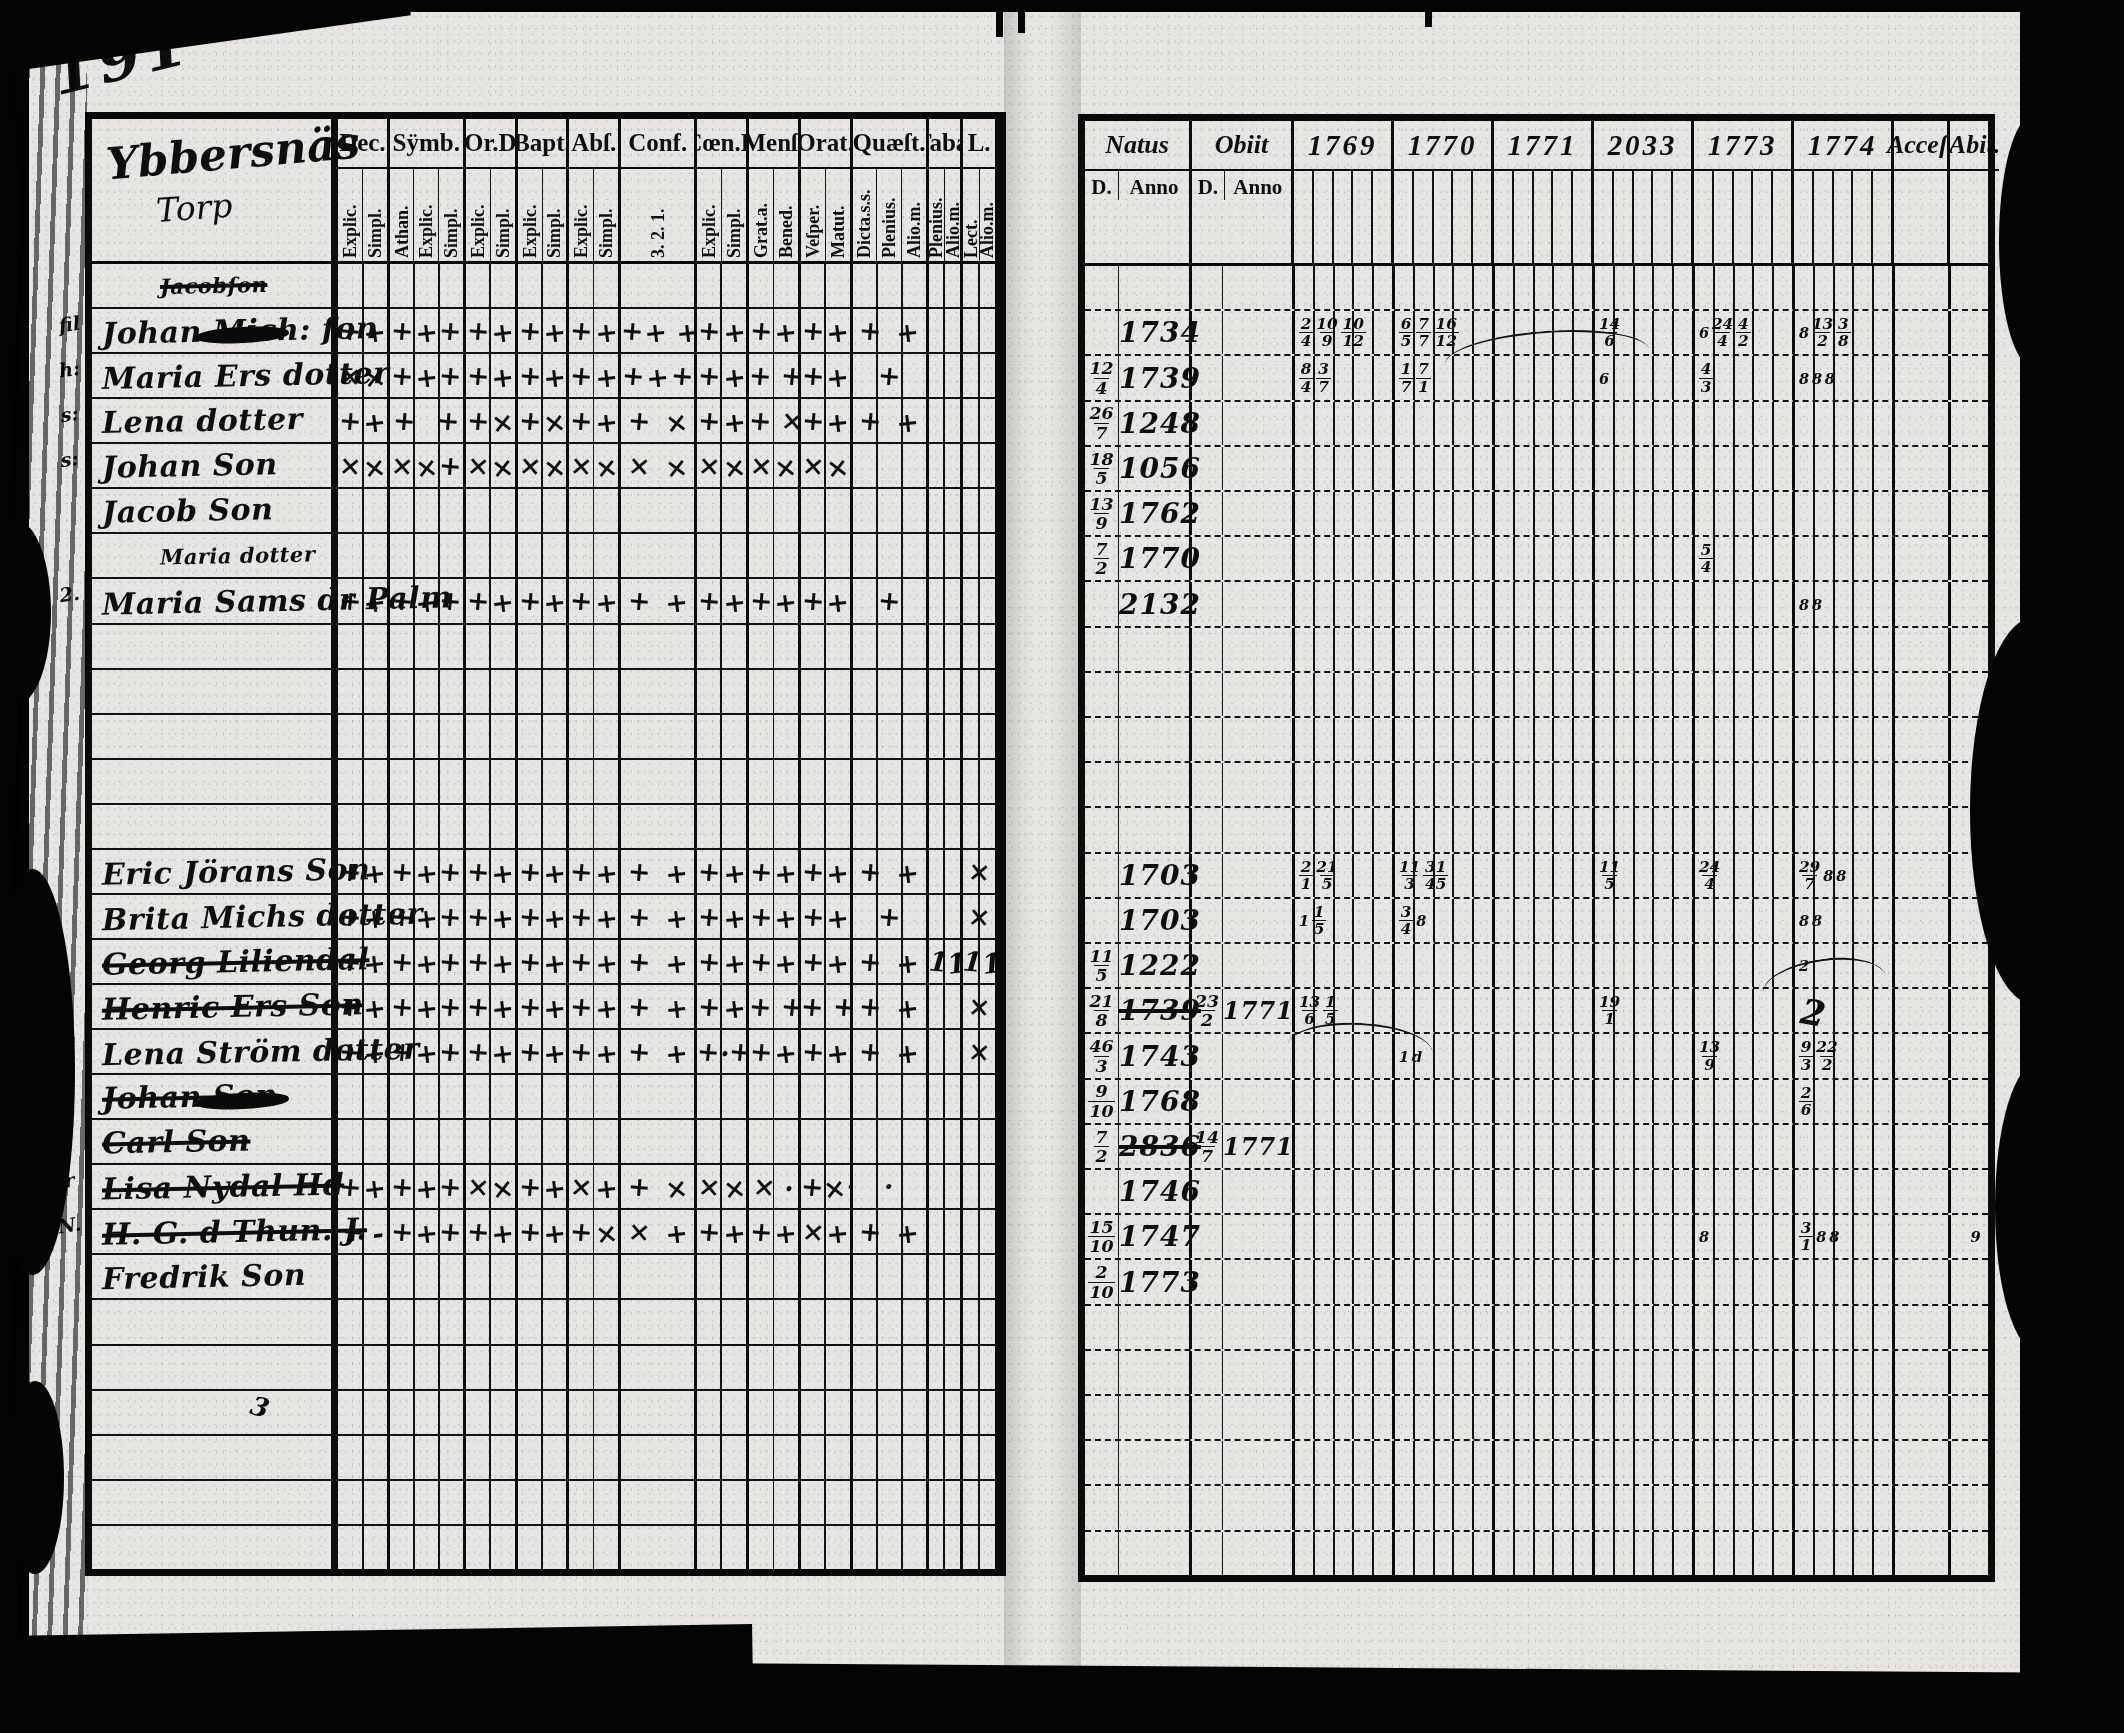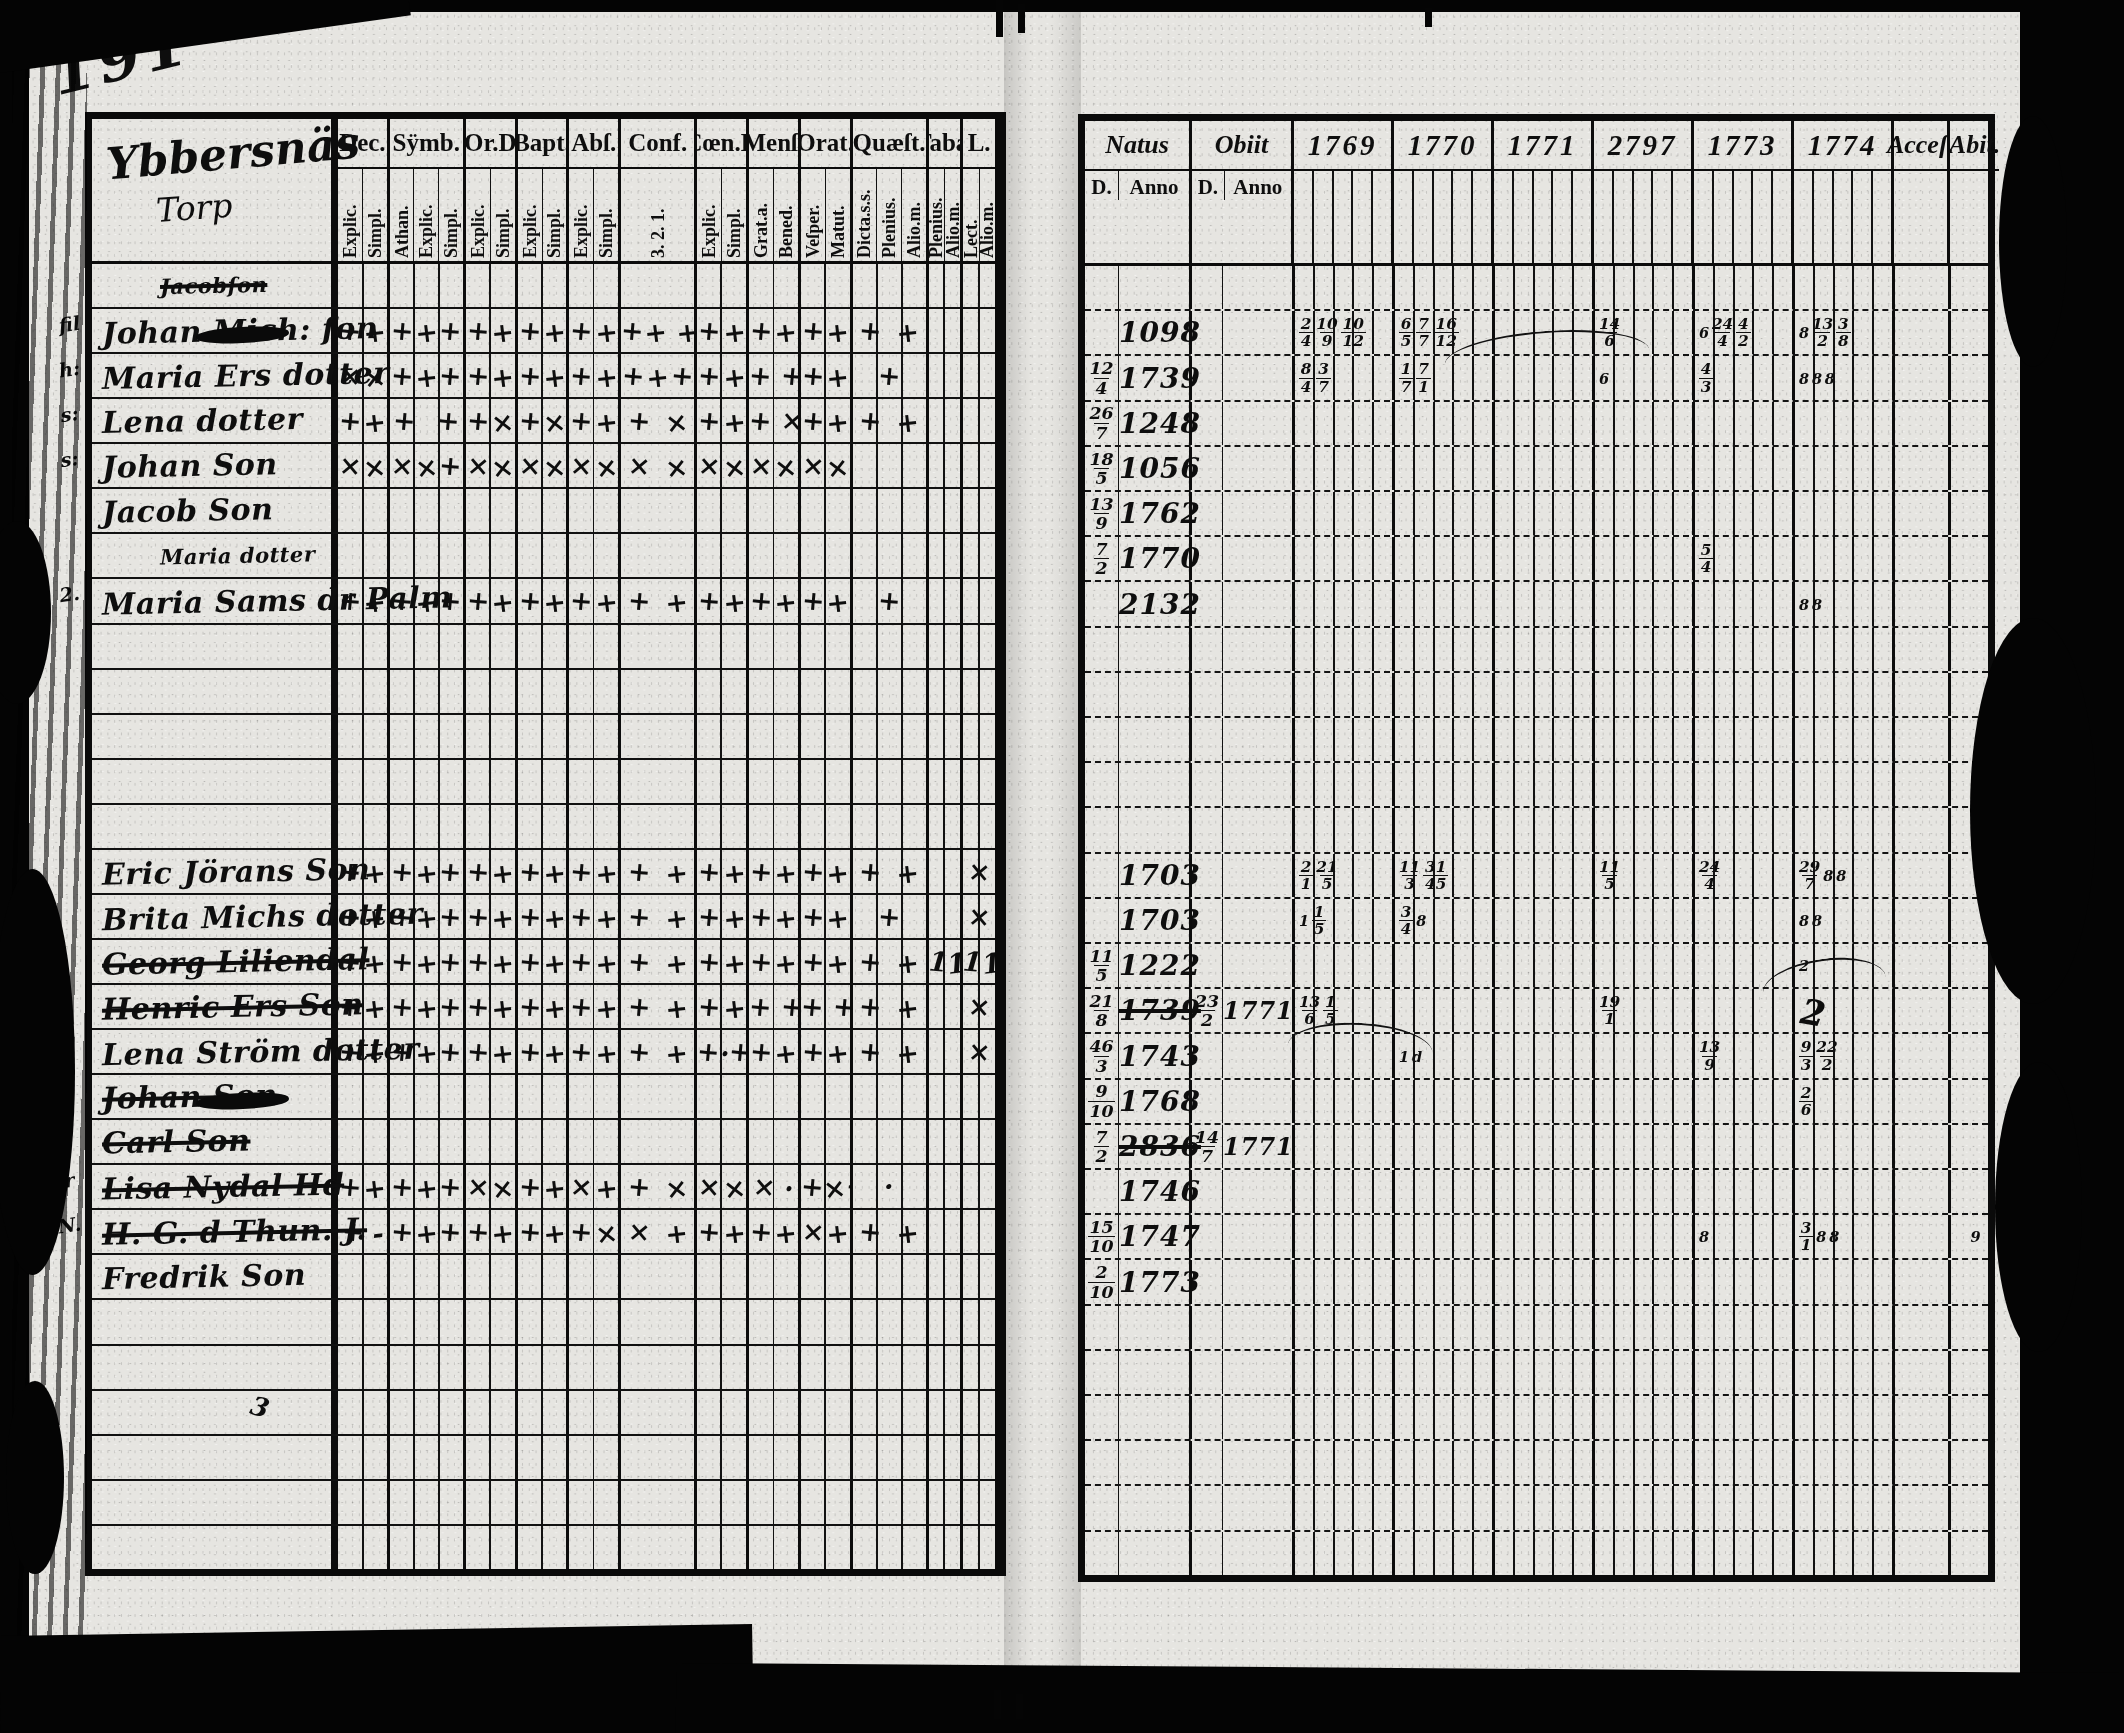--- a/index.html
+++ b/index.html
@@ -1131,21 +1131,21 @@
         </div>
         <div class="gcol " style="flex: 0 0 auto; width: 100px;">
           <div class="rhlabel yearhead">1770</div>
           <div class="rhsub" style="flex: 1 1 0%; background-image: linear-gradient(90deg, transparent calc(20% - 1px), rgb(18, 18, 18) calc(20% - 1px), rgb(18, 18, 18) calc(20% + 1px), transparent calc(20% + 1px)), linear-gradient(90deg, transparent calc(40% - 1px), rgb(18, 18, 18) calc(40% - 1px), rgb(18, 18, 18) calc(40% + 1px), transparent calc(40% + 1px)), linear-gradient(90deg, transparent calc(60% - 1px), rgb(18, 18, 18) calc(60% - 1px), rgb(18, 18, 18) calc(60% + 1px), transparent calc(60% + 1px)), linear-gradient(90deg, transparent calc(80% - 1px), rgb(18, 18, 18) calc(80% - 1px), rgb(18, 18, 18) calc(80% + 1px), transparent calc(80% + 1px));"></div>
         </div>
         <div class="gcol " style="flex: 0 0 auto; width: 100px;">
           <div class="rhlabel yearhead">1771</div>
           <div class="rhsub" style="flex: 1 1 0%; background-image: linear-gradient(90deg, transparent calc(20% - 1px), rgb(18, 18, 18) calc(20% - 1px), rgb(18, 18, 18) calc(20% + 1px), transparent calc(20% + 1px)), linear-gradient(90deg, transparent calc(40% - 1px), rgb(18, 18, 18) calc(40% - 1px), rgb(18, 18, 18) calc(40% + 1px), transparent calc(40% + 1px)), linear-gradient(90deg, transparent calc(60% - 1px), rgb(18, 18, 18) calc(60% - 1px), rgb(18, 18, 18) calc(60% + 1px), transparent calc(60% + 1px)), linear-gradient(90deg, transparent calc(80% - 1px), rgb(18, 18, 18) calc(80% - 1px), rgb(18, 18, 18) calc(80% + 1px), transparent calc(80% + 1px));"></div>
         </div>
         <div class="gcol " style="flex: 0 0 auto; width: 100px;">
-          <div class="rhlabel yearhead">2797</div>
+          <div class="rhlabel yearhead">2033</div>
           <div class="rhsub" style="flex: 1 1 0%; background-image: linear-gradient(90deg, transparent calc(20% - 1px), rgb(18, 18, 18) calc(20% - 1px), rgb(18, 18, 18) calc(20% + 1px), transparent calc(20% + 1px)), linear-gradient(90deg, transparent calc(40% - 1px), rgb(18, 18, 18) calc(40% - 1px), rgb(18, 18, 18) calc(40% + 1px), transparent calc(40% + 1px)), linear-gradient(90deg, transparent calc(60% - 1px), rgb(18, 18, 18) calc(60% - 1px), rgb(18, 18, 18) calc(60% + 1px), transparent calc(60% + 1px)), linear-gradient(90deg, transparent calc(80% - 1px), rgb(18, 18, 18) calc(80% - 1px), rgb(18, 18, 18) calc(80% + 1px), transparent calc(80% + 1px));"></div>
         </div>
         <div class="gcol " style="flex: 0 0 auto; width: 100px;">
           <div class="rhlabel yearhead">1773</div>
           <div class="rhsub" style="flex: 1 1 0%; background-image: linear-gradient(90deg, transparent calc(20% - 1px), rgb(18, 18, 18) calc(20% - 1px), rgb(18, 18, 18) calc(20% + 1px), transparent calc(20% + 1px)), linear-gradient(90deg, transparent calc(40% - 1px), rgb(18, 18, 18) calc(40% - 1px), rgb(18, 18, 18) calc(40% + 1px), transparent calc(40% + 1px)), linear-gradient(90deg, transparent calc(60% - 1px), rgb(18, 18, 18) calc(60% - 1px), rgb(18, 18, 18) calc(60% + 1px), transparent calc(60% + 1px)), linear-gradient(90deg, transparent calc(80% - 1px), rgb(18, 18, 18) calc(80% - 1px), rgb(18, 18, 18) calc(80% + 1px), transparent calc(80% + 1px));"></div>
         </div>
         <div class="gcol " style="flex: 0 0 auto; width: 100px;">
           <div class="rhlabel yearhead">1774</div>
           <div class="rhsub" style="flex: 1 1 0%; background-image: linear-gradient(90deg, transparent calc(20% - 1px), rgb(18, 18, 18) calc(20% - 1px), rgb(18, 18, 18) calc(20% + 1px), transparent calc(20% + 1px)), linear-gradient(90deg, transparent calc(40% - 1px), rgb(18, 18, 18) calc(40% - 1px), rgb(18, 18, 18) calc(40% + 1px), transparent calc(40% + 1px)), linear-gradient(90deg, transparent calc(60% - 1px), rgb(18, 18, 18) calc(60% - 1px), rgb(18, 18, 18) calc(60% + 1px), transparent calc(60% + 1px)), linear-gradient(90deg, transparent calc(80% - 1px), rgb(18, 18, 18) calc(80% - 1px), rgb(18, 18, 18) calc(80% + 1px), transparent calc(80% + 1px));"></div>
         </div>
@@ -1169,21 +1169,21 @@
           <div class="rcell ycell bl4" style="width: 100px; background-image: linear-gradient(90deg, transparent calc(20% - 1px), rgb(18, 18, 18) calc(20% - 1px), rgb(18, 18, 18) calc(20% + 1px), transparent calc(20% + 1px)), linear-gradient(90deg, transparent calc(40% - 1px), rgb(18, 18, 18) calc(40% - 1px), rgb(18, 18, 18) calc(40% + 1px), transparent calc(40% + 1px)), linear-gradient(90deg, transparent calc(60% - 1px), rgb(18, 18, 18) calc(60% - 1px), rgb(18, 18, 18) calc(60% + 1px), transparent calc(60% + 1px)), linear-gradient(90deg, transparent calc(80% - 1px), rgb(18, 18, 18) calc(80% - 1px), rgb(18, 18, 18) calc(80% + 1px), transparent calc(80% + 1px));"></div>
           <div class="rcell ycell bl4" style="width: 100px; background-image: linear-gradient(90deg, transparent calc(20% - 1px), rgb(18, 18, 18) calc(20% - 1px), rgb(18, 18, 18) calc(20% + 1px), transparent calc(20% + 1px)), linear-gradient(90deg, transparent calc(40% - 1px), rgb(18, 18, 18) calc(40% - 1px), rgb(18, 18, 18) calc(40% + 1px), transparent calc(40% + 1px)), linear-gradient(90deg, transparent calc(60% - 1px), rgb(18, 18, 18) calc(60% - 1px), rgb(18, 18, 18) calc(60% + 1px), transparent calc(60% + 1px)), linear-gradient(90deg, transparent calc(80% - 1px), rgb(18, 18, 18) calc(80% - 1px), rgb(18, 18, 18) calc(80% + 1px), transparent calc(80% + 1px));"></div>
           <div class="rcell ycell bl4" style="width: 100px; background-image: linear-gradient(90deg, transparent calc(20% - 1px), rgb(18, 18, 18) calc(20% - 1px), rgb(18, 18, 18) calc(20% + 1px), transparent calc(20% + 1px)), linear-gradient(90deg, transparent calc(40% - 1px), rgb(18, 18, 18) calc(40% - 1px), rgb(18, 18, 18) calc(40% + 1px), transparent calc(40% + 1px)), linear-gradient(90deg, transparent calc(60% - 1px), rgb(18, 18, 18) calc(60% - 1px), rgb(18, 18, 18) calc(60% + 1px), transparent calc(60% + 1px)), linear-gradient(90deg, transparent calc(80% - 1px), rgb(18, 18, 18) calc(80% - 1px), rgb(18, 18, 18) calc(80% + 1px), transparent calc(80% + 1px));"></div>
           <div class="rcell ycell bl4" style="width: 100px; background-image: linear-gradient(90deg, transparent calc(20% - 1px), rgb(18, 18, 18) calc(20% - 1px), rgb(18, 18, 18) calc(20% + 1px), transparent calc(20% + 1px)), linear-gradient(90deg, transparent calc(40% - 1px), rgb(18, 18, 18) calc(40% - 1px), rgb(18, 18, 18) calc(40% + 1px), transparent calc(40% + 1px)), linear-gradient(90deg, transparent calc(60% - 1px), rgb(18, 18, 18) calc(60% - 1px), rgb(18, 18, 18) calc(60% + 1px), transparent calc(60% + 1px)), linear-gradient(90deg, transparent calc(80% - 1px), rgb(18, 18, 18) calc(80% - 1px), rgb(18, 18, 18) calc(80% + 1px), transparent calc(80% + 1px));"></div>
           <div class="rcell bl4" style="width: 56px;"></div>
           <div class="rcell bl4" style="width: 52px;"></div>
         </div>
         <div class="rrow">
           <div class="rcell dcell" style="width: 33px;"></div>
           <div class="rcell bl2" style="width: 71px;">
-            <span class="anno" style="margin: auto;">1098</span>
+            <span class="anno" style="margin: auto;">1734</span>
           </div>
           <div class="rcell dcell bl4" style="width: 33px;"></div>
           <div class="rcell bl2" style="width: 70px;"></div>
           <div class="rcell ycell bl4" style="width: 100px; background-image: linear-gradient(90deg, transparent calc(20% - 1px), rgb(18, 18, 18) calc(20% - 1px), rgb(18, 18, 18) calc(20% + 1px), transparent calc(20% + 1px)), linear-gradient(90deg, transparent calc(40% - 1px), rgb(18, 18, 18) calc(40% - 1px), rgb(18, 18, 18) calc(40% + 1px), transparent calc(40% + 1px)), linear-gradient(90deg, transparent calc(60% - 1px), rgb(18, 18, 18) calc(60% - 1px), rgb(18, 18, 18) calc(60% + 1px), transparent calc(60% + 1px)), linear-gradient(90deg, transparent calc(80% - 1px), rgb(18, 18, 18) calc(80% - 1px), rgb(18, 18, 18) calc(80% + 1px), transparent calc(80% + 1px));">
             <span class="frac">
               <span class="num">2</span>
               <span class="den">4</span>
             </span>
             <span class="frac">
               <span class="num">10</span>

